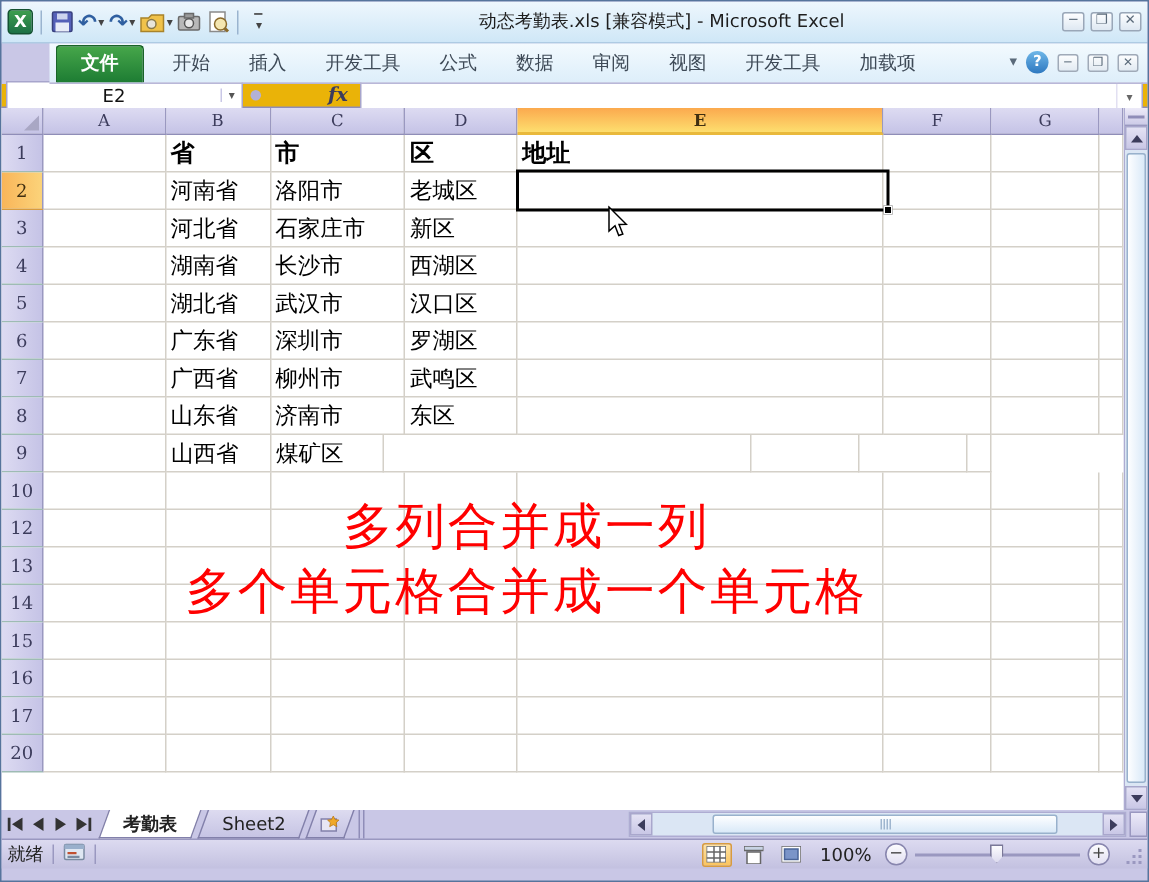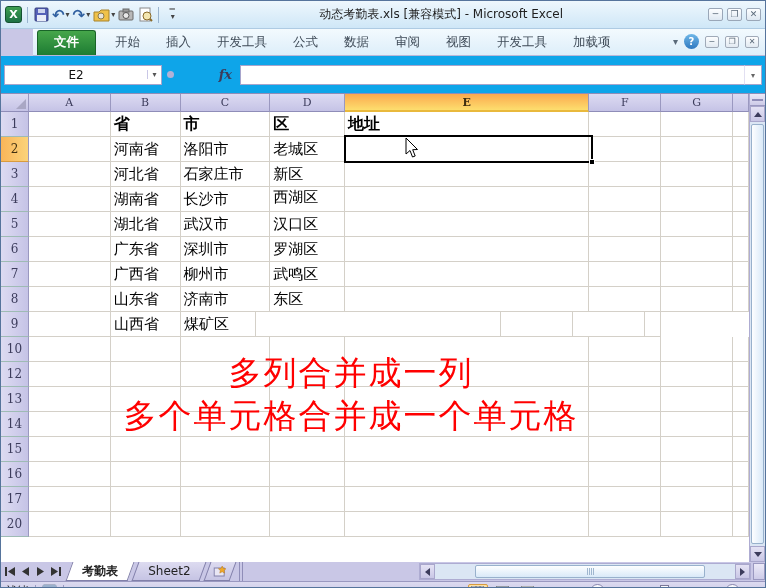--- a/index.html
+++ b/index.html
@@ -22,21 +22,21 @@
   
   .ribbonrow { height:27px; background:linear-gradient(#f3fafe,#ddeefa); display:flex; align-items:flex-end; padding:0 4px; border-bottom:1px solid #b9b7d8; position:relative;margin-left:32px; }
   .rtab { padding:3px 13px 4px 13px; font-size:12.5px; color:#3e4a57; }
   .rtab.file { background:linear-gradient(#46a64a,#1d7c33); border:1px solid #196428; border-bottom:none; border-radius:3px 3px 0 0; color:#fff; font-weight:bold; margin-right:6px; padding:3px 16px 4px 16px; }
   .ribbon-right { position:absolute; right:6px; top:5px; display:flex; align-items:center; gap:6px; }
   .chev { color:#5a6a7a; font-size:10px; }
   .help-btn { width:15px; height:15px; border-radius:50%; background:linear-gradient(#6fb7e8,#2e78c0); color:#fff; font-size:10px; font-weight:bold; text-align:center; line-height:15px; }
   .sbtn { width:14px; height:12px; border:1px solid #a0aab8; border-radius:2px; background:linear-gradient(#fcfdfe,#e2eaf2); color:#5a6a7a; font-size:8px; line-height:10px; text-align:center; }
 
   
-  .formularow { height:38px; background:#0ea5e9; display:flex; align-items:center; padding:2px 3px; border-bottom:1px solid #8f8db8; }
+  .formularow { height:16px; background:#eab308; display:flex; align-items:center; padding:2px 3px; border-bottom:1px solid #8f8db8; }
   .namebox { width:158px; height:20px; background:#fff; border:1px solid #a7a5cc; display:flex; align-items:center; }
   .namebox .nb-text { flex:1; text-align:center; font-size:12px; color:#111; }
   .namebox .nb-dd { width:14px; color:#555; font-size:8px; text-align:center; border-left:1px solid #c9c7e6; }
   .splitdot { width:7px; height:7px; border-radius:50%; background:#b3b1d6; margin:0 6px 0 5px; }
   .fxzone { width:60px; height:20px; display:flex; align-items:center; justify-content:flex-end; padding-right:8px; }
   .fx { font-family:"DejaVu Serif","Liberation Serif",serif; font-style:italic; font-weight:bold; font-size:13px; color:#3c3c5c; }
   .formula-input { flex:1; height:20px; background:#fff; border:1px solid #a7a5cc; border-right:none; }
   .fb-expand { width:18px; height:20px; background:#fff; border:1px solid #a7a5cc; border-left:1px solid #e2e0f2; color:#666; font-size:8px; text-align:center; line-height:20px; }
 
   
@@ -242,21 +242,21 @@
             <div class="cell" style="width: 245px;"></div>
             <div class="cell" style="width: 72px;"></div>
             <div class="cell" style="width: 72px;"></div>
             <div class="cell" style="width: 16px;"></div>
           </div>
           <div class="grid-row">
             <div class="row-hdr">4</div>
             <div class="cell" style="width: 82px;"></div>
             <div class="cell" style="width: 70px;">湖南省</div>
             <div class="cell" style="width: 90px;">长沙市</div>
-            <div class="cell" style="width: 75px; font-family: Liberation Mono, monospace;">西湖区</div>
+            <div class="cell" style="width: 75px;">西湖区</div>
             <div class="cell" style="width: 245px;"></div>
             <div class="cell" style="width: 72px;"></div>
             <div class="cell" style="width: 72px;"></div>
             <div class="cell" style="width: 16px;"></div>
           </div>
           <div class="grid-row">
             <div class="row-hdr">5</div>
             <div class="cell" style="width: 82px;"></div>
             <div class="cell" style="width: 70px;">湖北省</div>
             <div class="cell" style="width: 90px;">武汉市</div>

